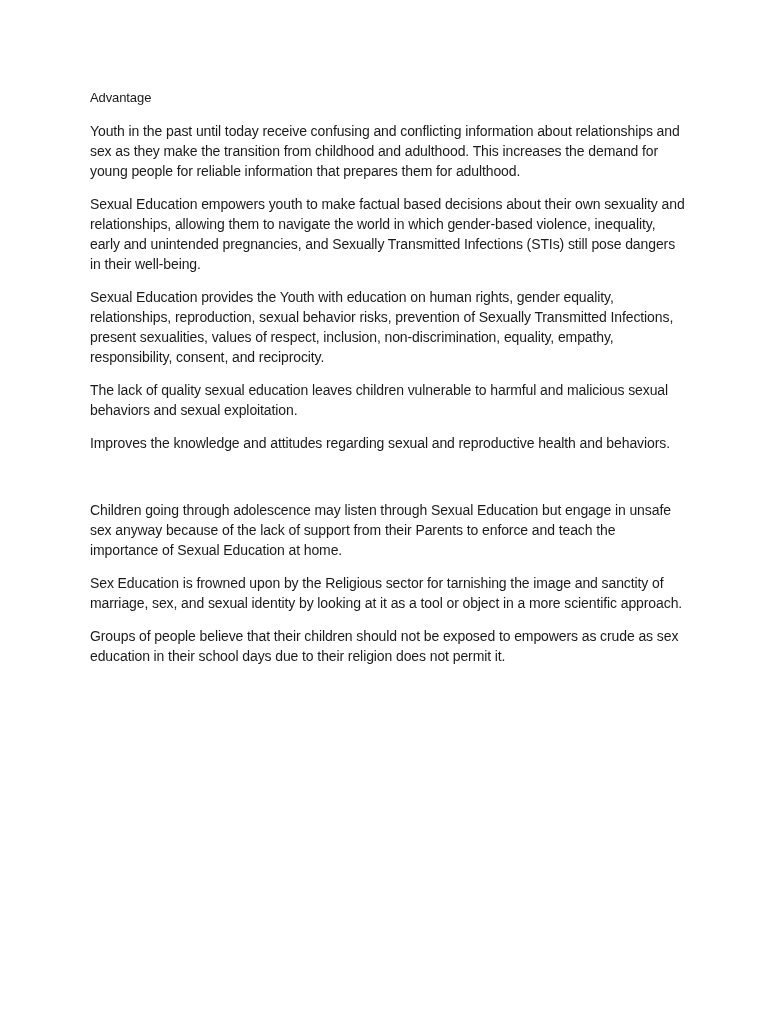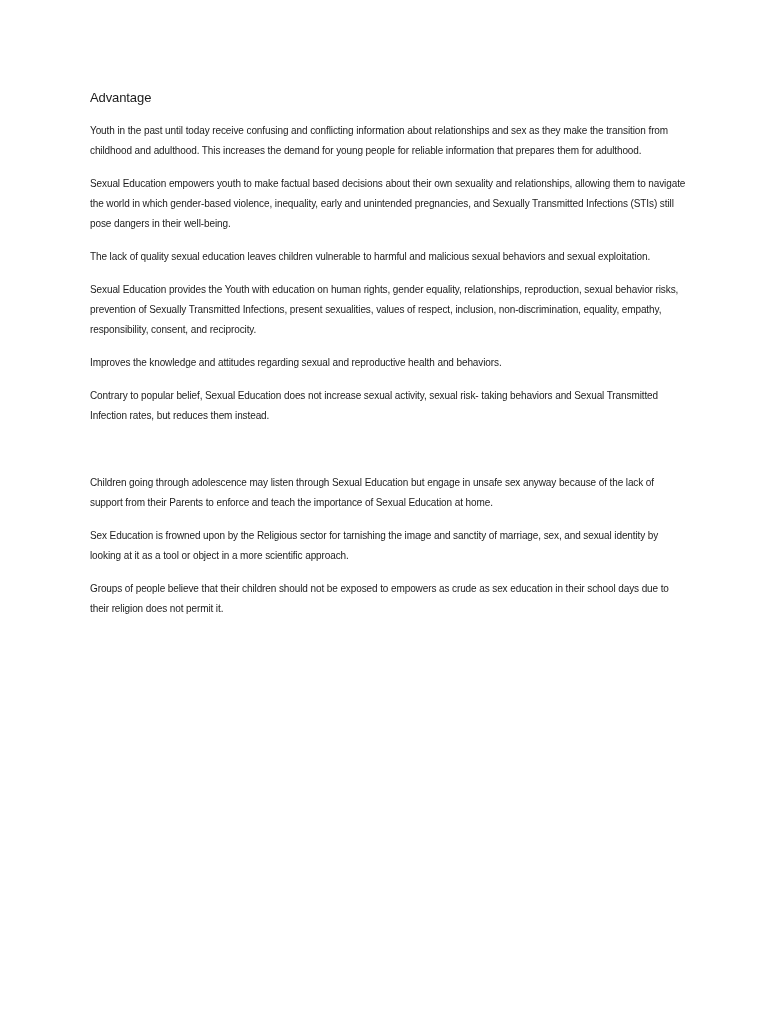--- a/index.html
+++ b/index.html
@@ -23,48 +23,47 @@
     color: #1b1b1b;
   }
   .doc-heading {
     font-size: 13px;
     line-height: 20px;
     font-weight: normal;
     margin: 0 0 13px 0;
     letter-spacing: -0.1px;
   }
   .doc-paragraph {
-    font-size: 10px;
+    font-size: 14px;
     line-height: 20px;
     margin: 0 0 13px 0;
     letter-spacing: -0.1px;
   }
   .section-gap {
     height: 34px;
   }
 </style>
 </head>
 <body>
 
 <div class="page">
   <div class="content">
 
     <h2 class="doc-heading">Advantage</h2>
 
     <p class="doc-paragraph">Youth in the past until today receive confusing and conflicting information about relationships and sex as they make the transition from childhood and adulthood. This increases the demand for young people for reliable information that prepares them for adulthood.</p>
 
     <p class="doc-paragraph">Sexual Education empowers youth to make factual based decisions about their own sexuality and relationships, allowing them to navigate the world in which gender-based violence, inequality, early and unintended pregnancies, and Sexually Transmitted Infections (STIs) still pose dangers in their well-being.</p>
 
+    <p class="doc-paragraph">Sexual Education provides the Youth with education on human rights, gender equality, relationships, reproduction, sexual behavior risks, prevention of Sexually Transmitted Infections, present sexualities, values of respect, inclusion, non-discrimination, equality, empathy, responsibility, consent, and reciprocity.</p>
+
     <p class="doc-paragraph">The lack of quality sexual education leaves children vulnerable to harmful and malicious sexual behaviors and sexual exploitation.</p>
-
-    <p class="doc-paragraph">Sexual Education provides the Youth with education on human rights, gender equality, relationships, reproduction, sexual behavior risks, prevention of Sexually Transmitted Infections, present sexualities, values of respect, inclusion, non-discrimination, equality, empathy, responsibility, consent, and reciprocity.</p>
 
     <p class="doc-paragraph">Improves the knowledge and attitudes regarding sexual and reproductive health and behaviors.</p>
 
-    <p class="doc-paragraph">Contrary to popular belief, Sexual Education does not increase sexual activity, sexual risk- taking behaviors and Sexual Transmitted Infection rates, but reduces them instead.</p>
 
     <div class="section-gap"></div>
 
 
     <p class="doc-paragraph">Children going through adolescence may listen through Sexual Education but engage in unsafe sex anyway because of the lack of support from their Parents to enforce and teach the importance of Sexual Education at home.</p>
 
     <p class="doc-paragraph">Sex Education is frowned upon by the Religious sector for tarnishing the image and sanctity of marriage, sex, and sexual identity by looking at it as a tool or object in a more scientific approach.</p>
 
 
     <p class="doc-paragraph">Groups of people believe that their children should not be exposed to empowers as crude as sex education in their school days due to their religion does not permit it.</p>

